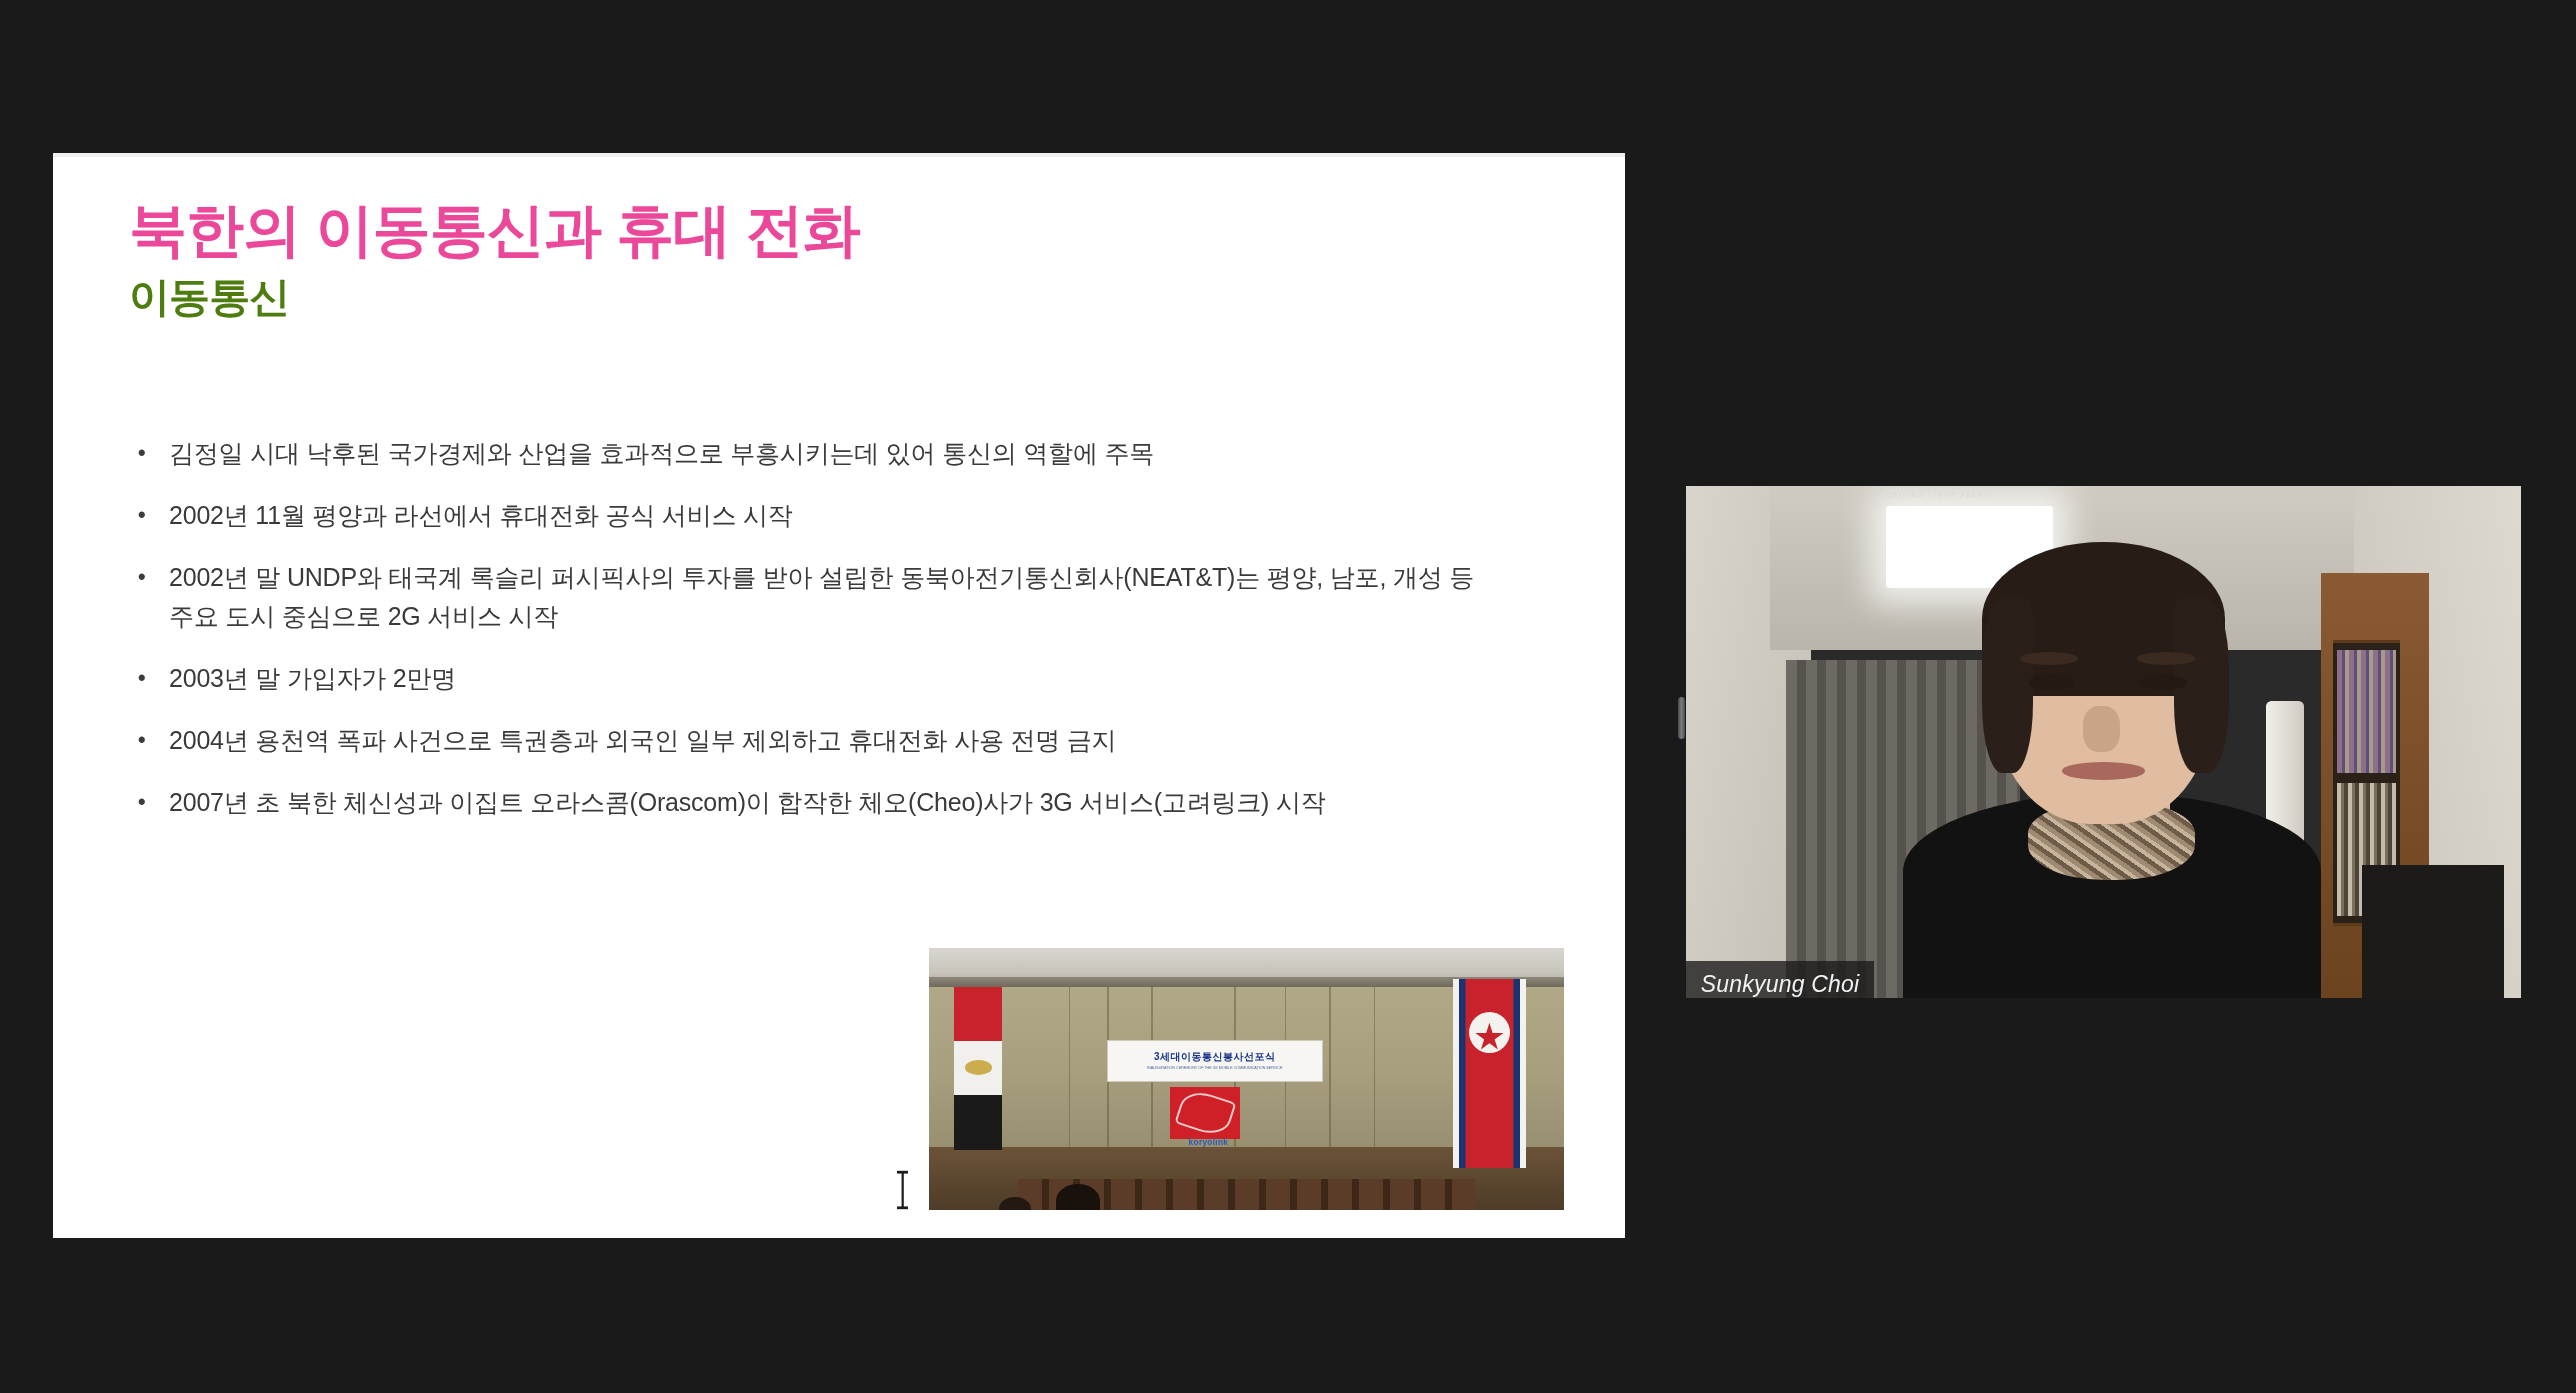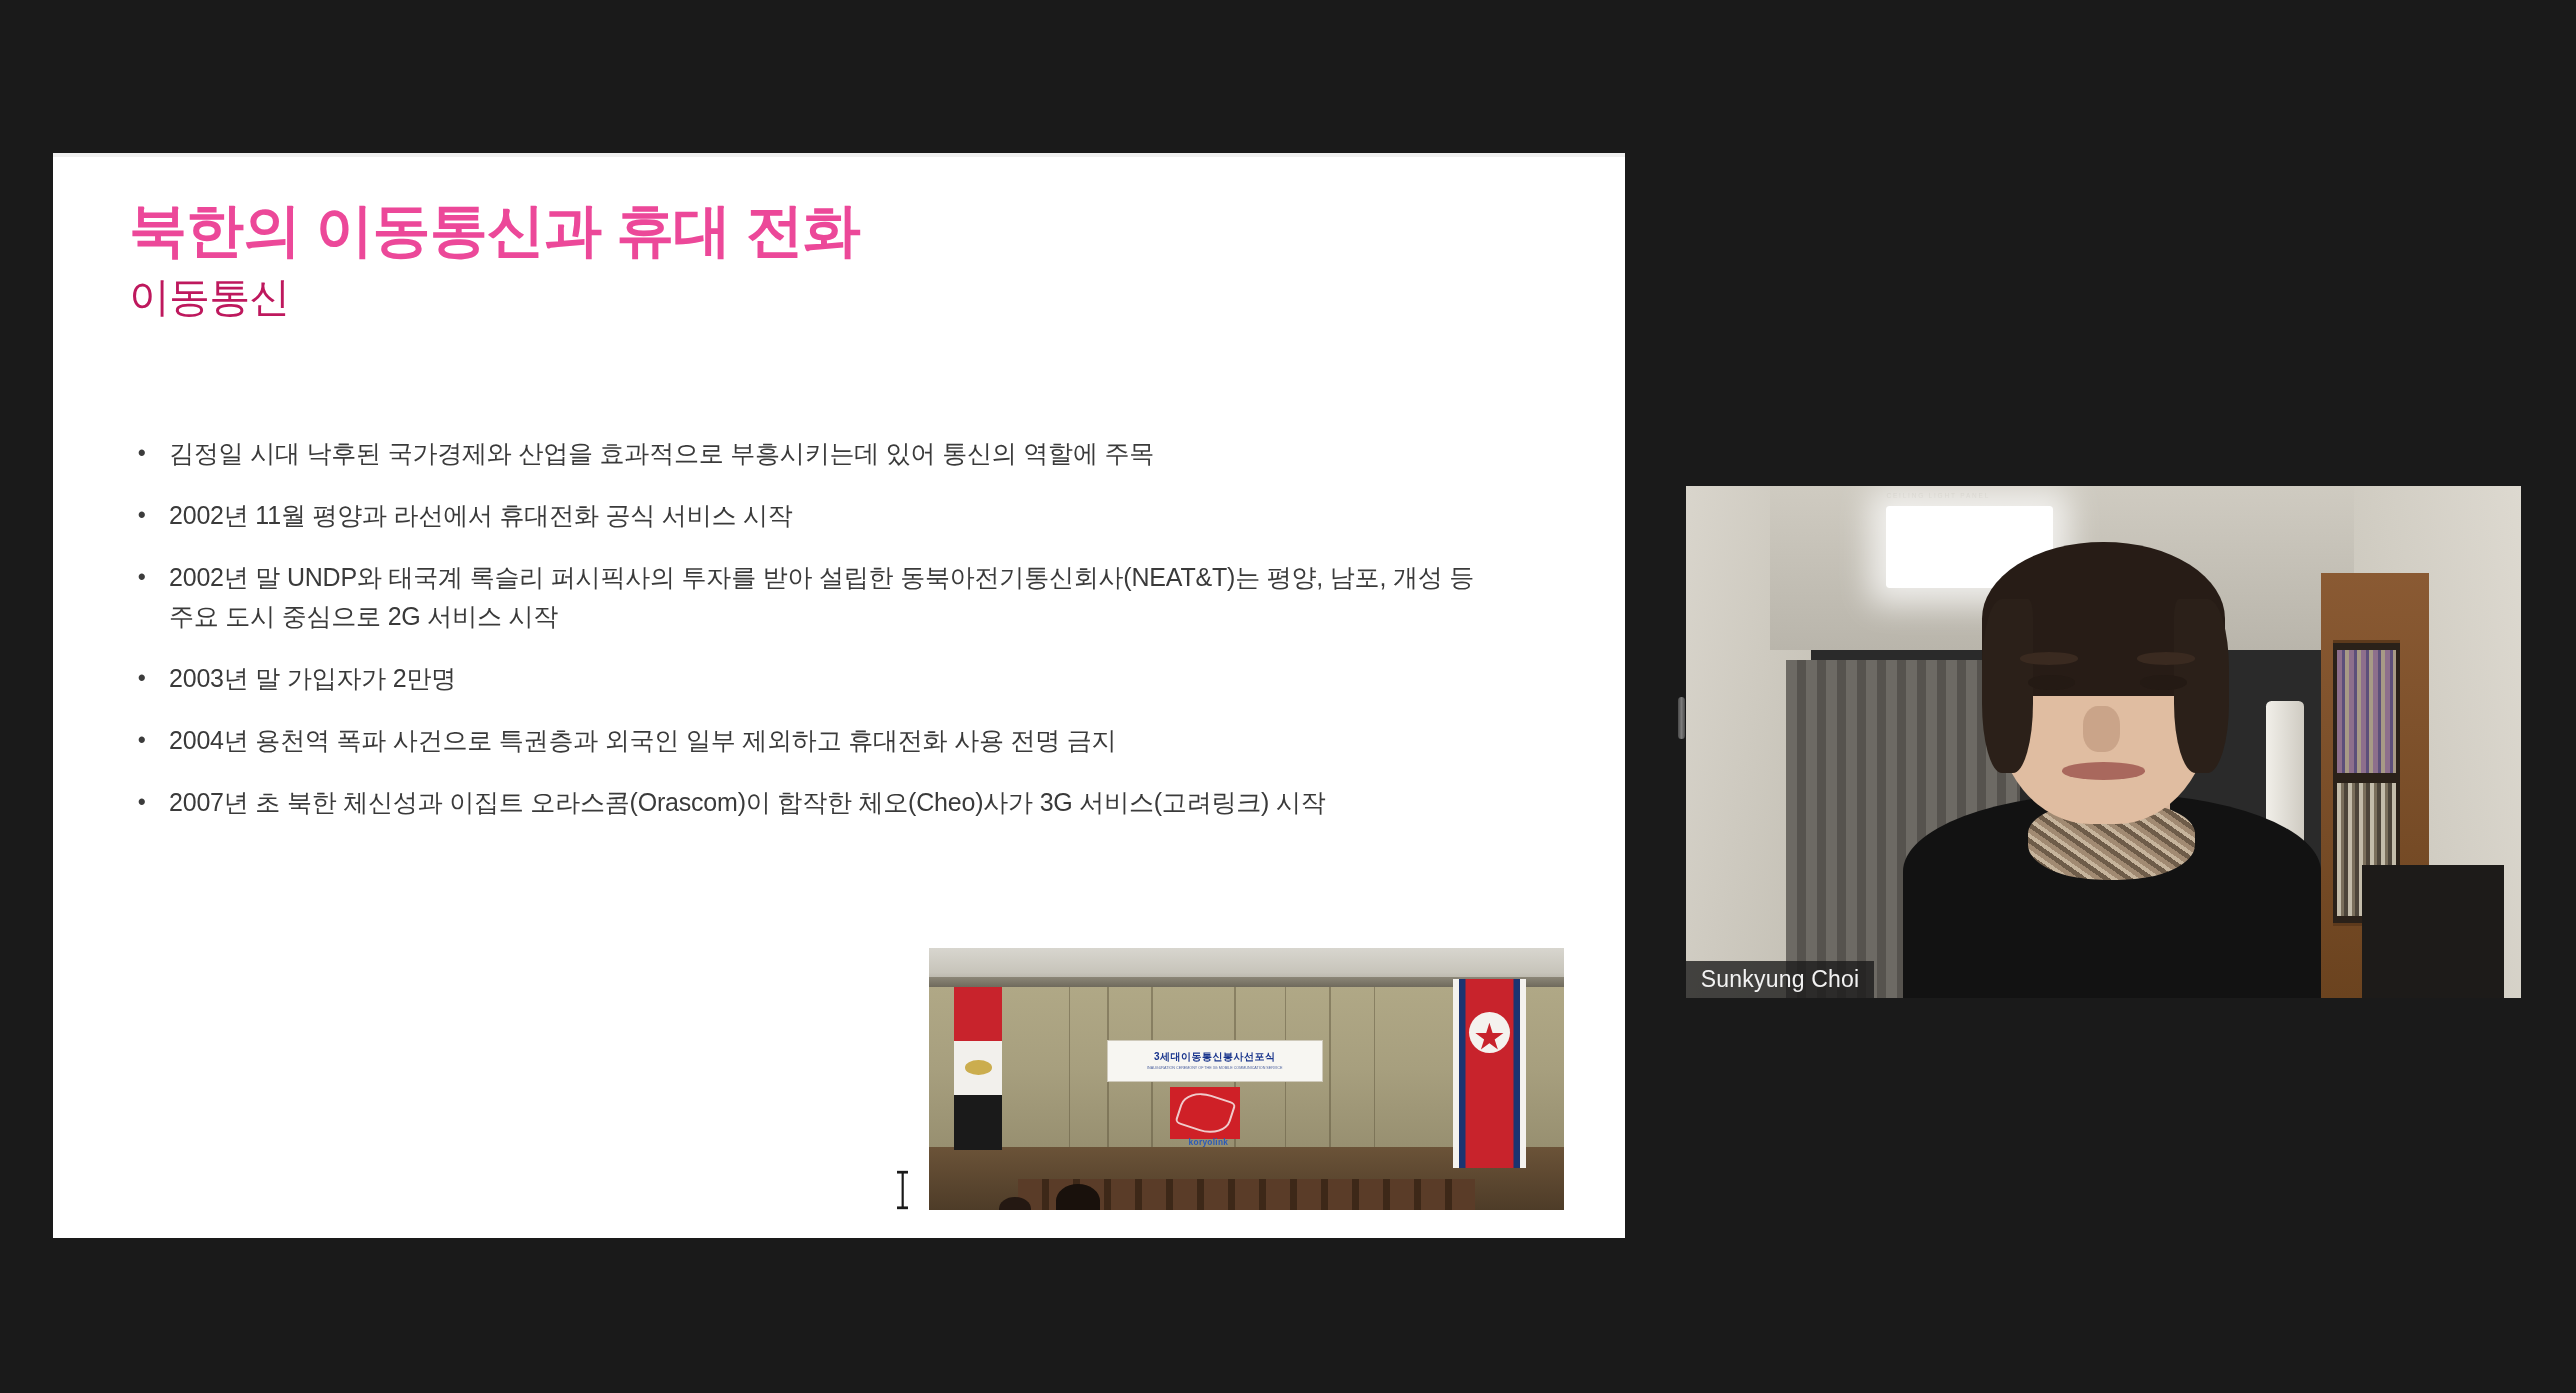--- a/index.html
+++ b/index.html
@@ -36,22 +36,22 @@
   }
 
   .slide-title {
     position:absolute; left:76px; top:35px;
     font-size:58px; font-weight:bold; letter-spacing:-0.9px;
     color:#ec4899; white-space:nowrap;
     text-shadow:0 0.9px 0 rgba(255,255,255,.35);
   }
   .slide-subtitle {
     position:absolute; left:76px; top:113px;
-    font-size:41px; font-weight:normal; letter-spacing:-0.9px;
-    color:#be185d; white-space:nowrap;
+    font-size:41px; font-weight:bold; letter-spacing:-0.9px;
+    color:#4d7c0f; white-space:nowrap;
   }
 
   #bullet-list { position:absolute; left:81px; top:277px; width:1420px; }
   .bullet-row { display:flex; align-items:flex-start; }
   .bullet-row + .bullet-row { margin-top:23px; }
   .bullet-dot {
     flex:0 0 auto; width:35px;
     font-size:23px; line-height:39px; color:#3c3c3c; text-align:left;
     padding-left:3.7px;
   }
@@ -240,23 +240,24 @@
   .vid-eye { position:absolute; top:37%; width:5.6%; height:2.8%;
     background:#241a14; border-radius:50%; }
   .vid-eye.l { left:41%; } .vid-eye.r { right:40%; }
   .vid-nose { position:absolute; left:47.5%; top:43%; width:4.5%; height:9%;
     background:rgba(180,140,114,.5); border-radius:40%; }
   .vid-lip { position:absolute; left:45%; top:54%; width:10%; height:3.4%;
     background:#a9685d; border-radius:50%; }
 
   #video-name-bar {
     position:absolute; left:0; bottom:0; height:37px;
-    padding:0 14.8px; display:flex; align-items:center;
+    padding:0 14.8px; display:flex; align-items:flex-end;
     background:rgba(26,26,26,.78);
     min-width:184px;
+    font-style:italic;
   }
   #video-name-bar span {
     color:#f2f2f2; font-size:23px; letter-spacing:0.2px; white-space:nowrap;
   }
 
   
   #video-drag-handle {
     position:absolute; left:1678px; top:697px;
     width:7.4px; height:42px;
     background:linear-gradient(90deg,#4a4a4a,#7b7b7b,#4a4a4a);

